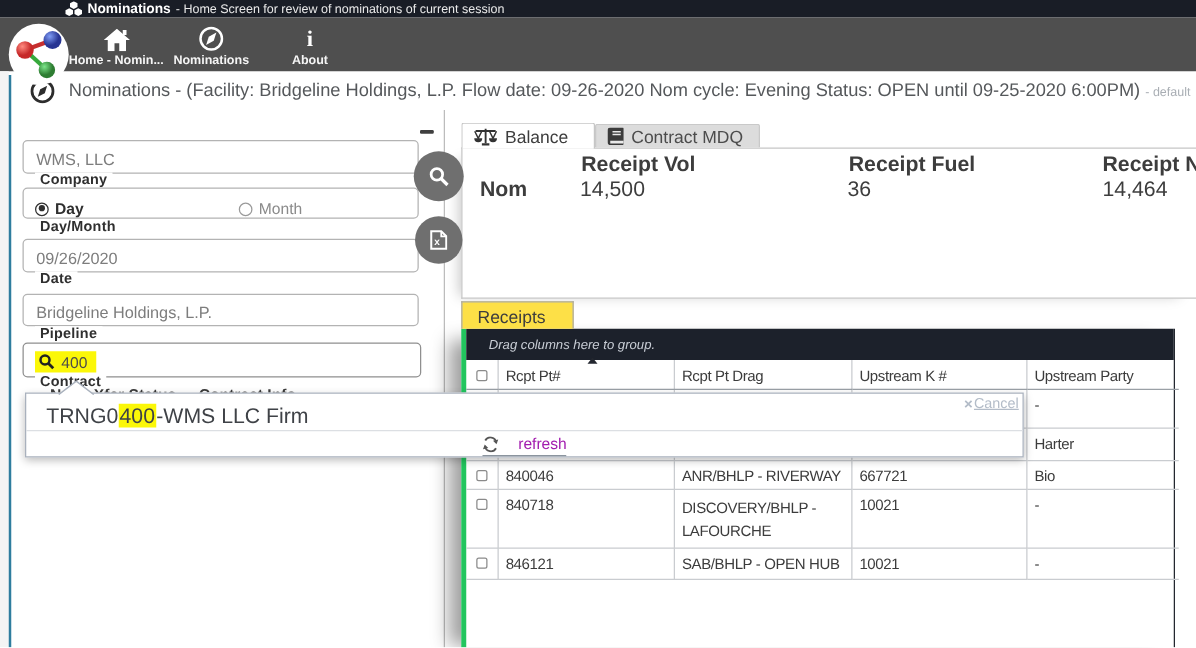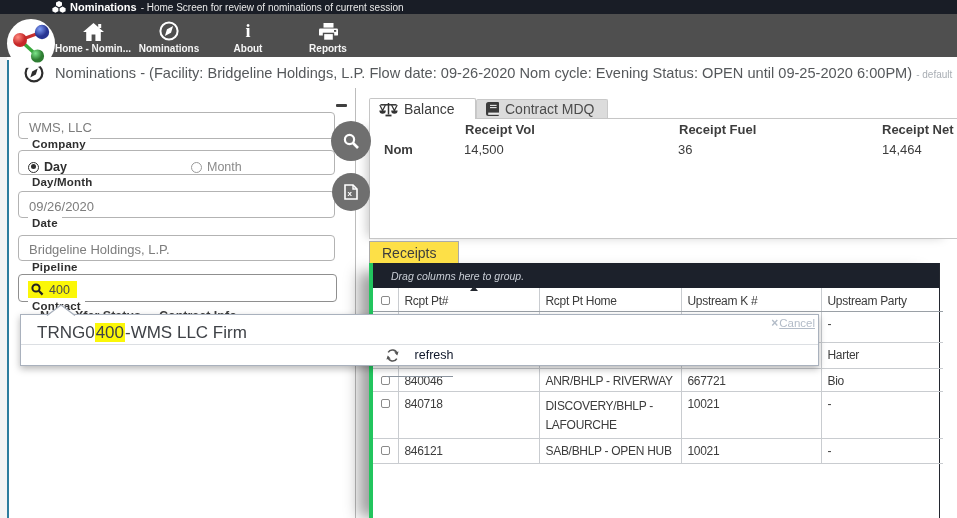--- a/index.html
+++ b/index.html
@@ -54,21 +54,21 @@
   .divider { position:absolute; left:355px; top:88px; width:1px; height:430px; background:#bcbcbc; }
   .fab { position:absolute; border-radius:50%; background:#6f6f6f; z-index:20; display:flex; align-items:center; justify-content:center; }
   .fab.search { left:331px; top:121px; width:40px; height:40px; }
   .fab.export { left:332px; top:173px; width:38px; height:38px; }
 
   
   .tab { position:absolute; display:flex; align-items:center; gap:6px; font-size:14px; padding-left:9px; }
   .tab-balance { left:369px; top:98px; width:107px; height:21px; background:#fff; border:1px solid #c6c6c6; border-bottom:none; border-radius:2px 2px 0 0; color:#3d3d3d; z-index:3; }
   .tab-mdq { left:476px; top:99px; width:132px; height:19px; background:#dcdcdc; border:1px solid #c9c9c9; border-bottom:none; border-radius:2px 2px 0 0; color:#4c4c4c; z-index:2; }
   .balance-card { position:absolute; left:369px; top:118px; width:588px; height:121px; background:#fff; border:1px solid #c6c6c6; border-right:none; box-shadow:-8px 4px 10px -6px rgba(0,0,0,0.22); z-index:1; }
-  .bal-cell { position:absolute; font-size:13px; color:#3d3d3d; white-space:nowrap; }
+  .bal-cell { position:absolute; font-size:17px; color:#3d3d3d; white-space:nowrap; }
   .bal-head { font-weight:bold; }
 
   
   .receipts-tab { position:absolute; left:369px; top:241px; width:90px; height:22px; background:#fde047; border:1px solid #ababab; border-bottom:none; display:flex; align-items:center; padding-left:12px; font-size:14px; color:#3d3d3d; z-index:3; }
   .grid-wrap { position:absolute; left:369px; top:263px; width:571px; height:255px; background:#fff; border-left:4px solid #22c55e; border-right:1px solid #23272f; box-shadow:-15px 4px 14px -5px rgba(0,0,0,0.38); z-index:2; }
   .group-bar { width:100%; height:25px; background:#1c212b; display:flex; align-items:center; padding-left:18px; }
   .group-bar span { color:#c9ced6; font-size:10.5px; font-style:italic; }
   .gtable { width:100%; border-collapse:collapse; table-layout:fixed; }
   .gtable td, .gtable th { border-right:1px solid #c9ccd0; border-bottom:1px solid #c9ccd0; vertical-align:top; font-size:12px; letter-spacing:-0.3px; color:#3c3c3c; text-align:left; font-weight:normal; padding:5px 2px 3px 6px; position:relative; }
   .nw { white-space:nowrap; }
@@ -84,21 +84,21 @@
 
   
   .popup { position:absolute; left:20px; top:314px; width:799px; height:52px; background:#fff; border:1px solid #a9b1bd; z-index:50; box-shadow:0 3px 7px rgba(0,0,0,0.28); }
   .popup-item { position:absolute; left:16px; top:8px; font-size:17px; color:#3f4247; white-space:nowrap; }
   .popup-item mark { background:#fbf708; color:#3f4247; padding:0 1px; }
   .popup-cancel { position:absolute; right:3px; top:1px; display:flex; align-items:center; gap:1px; color:#b3bcc8; font-size:11.5px; cursor:pointer; }
   .popup-cancel .xmark { font-weight:bold; font-size:12px; text-decoration:none; }
   .popup-cancel .cancel-text { text-decoration:underline; }
   .popup-sep { position:absolute; left:0; top:29px; width:100%; height:1px; background:#dcdfe3; }
   .popup-footer { position:absolute; left:0; top:33px; width:100%; display:flex; justify-content:center; }
-  .refresh-link { display:flex; align-items:center; gap:16px; color:#0f172a; font-size:12.5px; border-bottom:1px solid #8b949e; padding-bottom:14px; cursor:pointer; }
+  .refresh-link { display:flex; align-items:center; gap:16px; color:#a21caf; font-size:12.5px; border-bottom:1px solid #8b949e; padding-bottom:2px; cursor:pointer; }
   .popup-arrow { position:absolute; left:46px; top:304px; z-index:51; }
 </style>
 </head>
 <body>
 
 <div id="stage">
 
   <div class="titlebar">
     <div class="titlebar-inner">
       <svg width="14" height="12" viewBox="0 0 14 12">
@@ -154,31 +154,20 @@
         </svg>
       </span>
       <span class="nav-label">Nominations</span>
     </div>
 
     <div class="nav-item" style="left:193px;">
       <span class="nav-ico" style="font-family:'Liberation Serif',serif; font-weight:bold; font-size:18px; line-height:19px; color:#fff;">i</span>
       <span class="nav-label">About</span>
     </div>
 
-    <div class="nav-item" style="left:273px;">
-      <span class="nav-ico">
-        <svg width="19" height="18" viewBox="0 0 19 18">
-          <rect x="4.5" y="0" width="10" height="4.6" fill="#fff"></rect>
-          <rect x="0" y="5.6" width="19" height="7" rx="1.2" fill="#fff"></rect>
-          <rect x="4.5" y="10.4" width="10" height="7" fill="#fff" stroke="#4f4f4f" stroke-width="1.4"></rect>
-          <rect x="15" y="7" width="2.2" height="1.8" fill="#4f4f4f"></rect>
-        </svg>
-      </span>
-      <span class="nav-label">Reports</span>
-    </div>
   </div>
 
   <div class="gutter"></div>
   <div class="blue-line"></div>
 
   <div class="page-header">
     <span class="hdr-compass">
       <svg width="20" height="20" viewBox="0 0 20 20">
         <circle cx="10" cy="10" r="8.4" fill="none" stroke="#2d2d2d" stroke-width="2.2"></circle>
         <path d="M10 4.2 L12.4 10 L10 15.8 L7.6 10 Z" fill="#2d2d2d" transform="rotate(40 10 10)"></path>
@@ -295,21 +284,21 @@
           <col class="col-chk">
           <col class="col-pt">
           <col class="col-name">
           <col class="col-k">
           <col class="col-party">
         </colgroup>
       <tbody>
           <tr style="height:23px;">
         <th><span class="chk"></span></th>
         <th><span>Rcpt Pt#</span><span class="sort-asc"></span></th>
-        <th><span>Rcpt Pt Home</span></th>
+        <th><span>Rcpt Pt Drag</span></th>
         <th><span>Upstream K #</span></th>
         <th><span>Upstream Party</span></th>
       </tr>
       <tr style="height:31px;">
         <td><span class="chk"></span></td>
         <td></td>
         <td></td>
         <td></td>
         <td>-</td>
       </tr>

